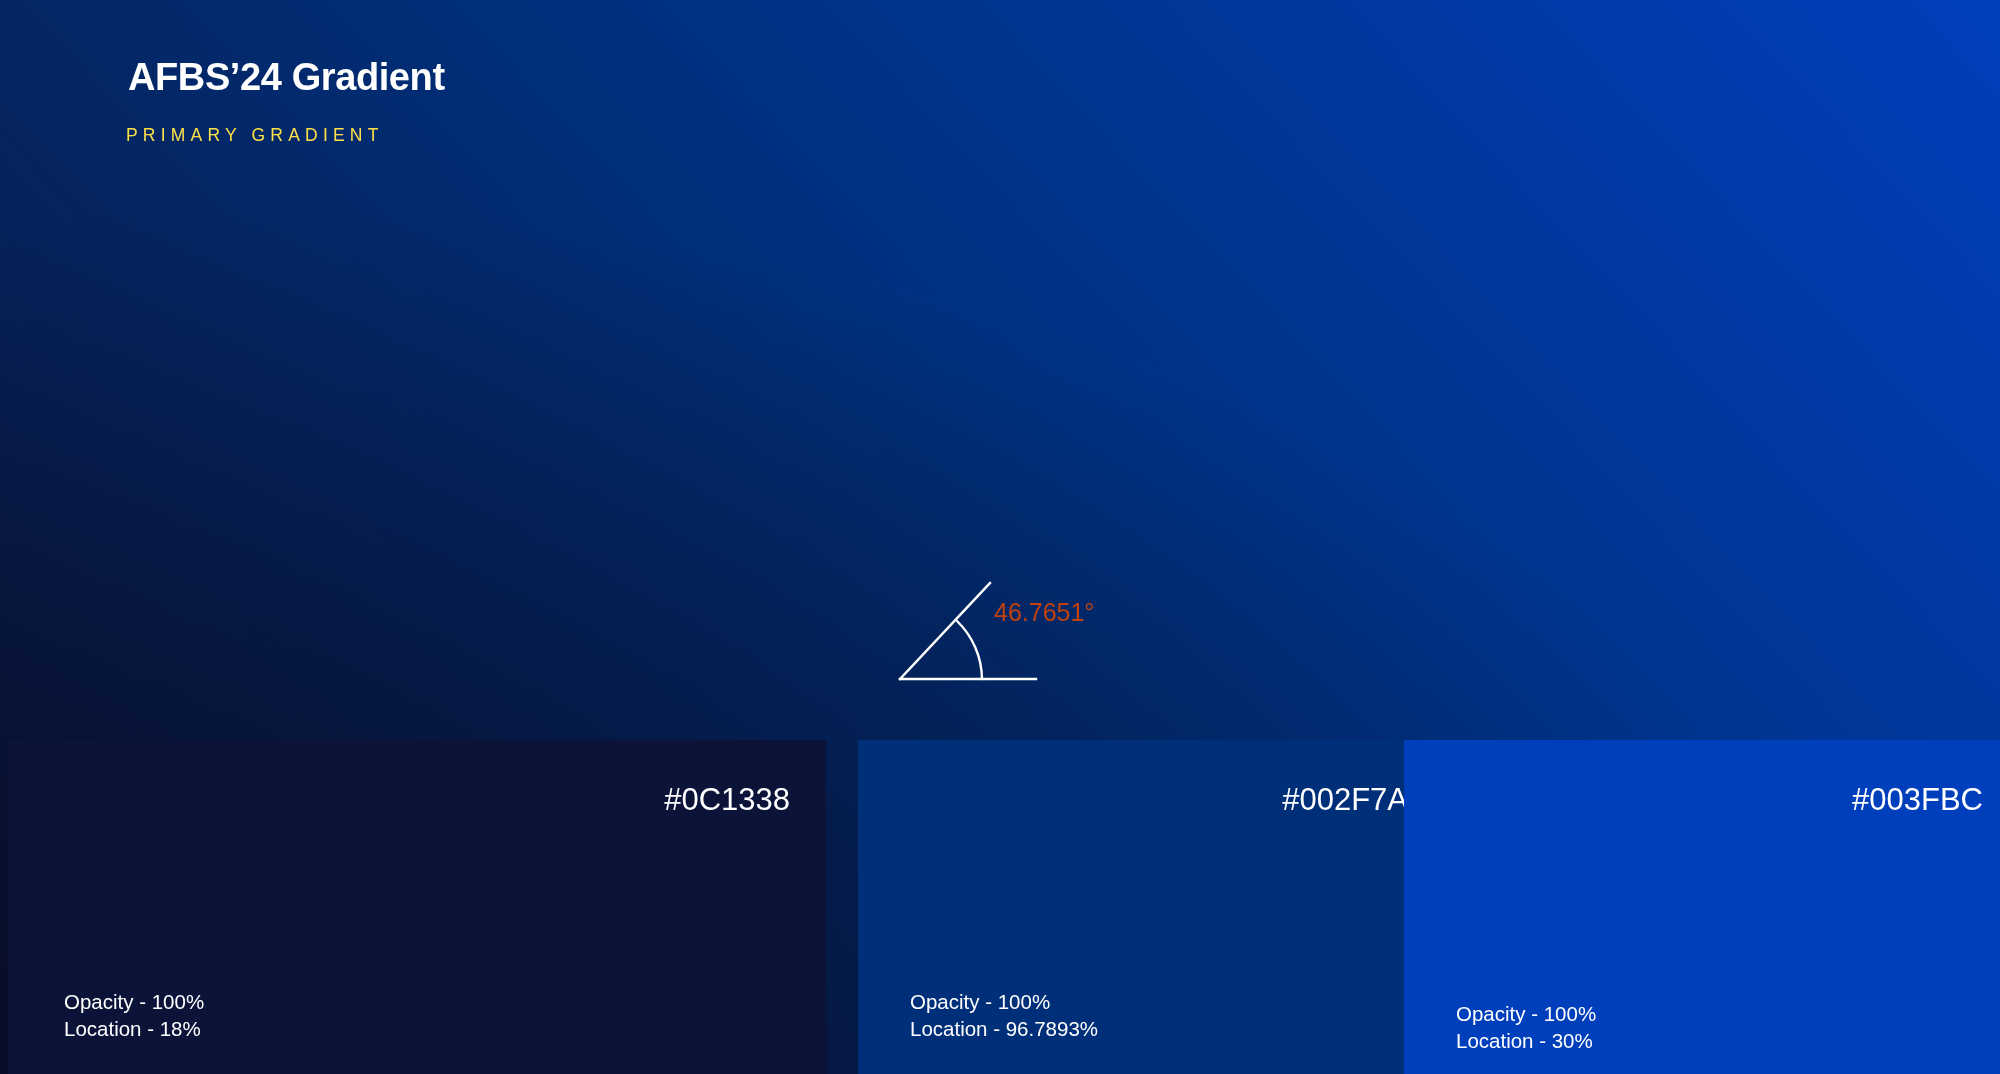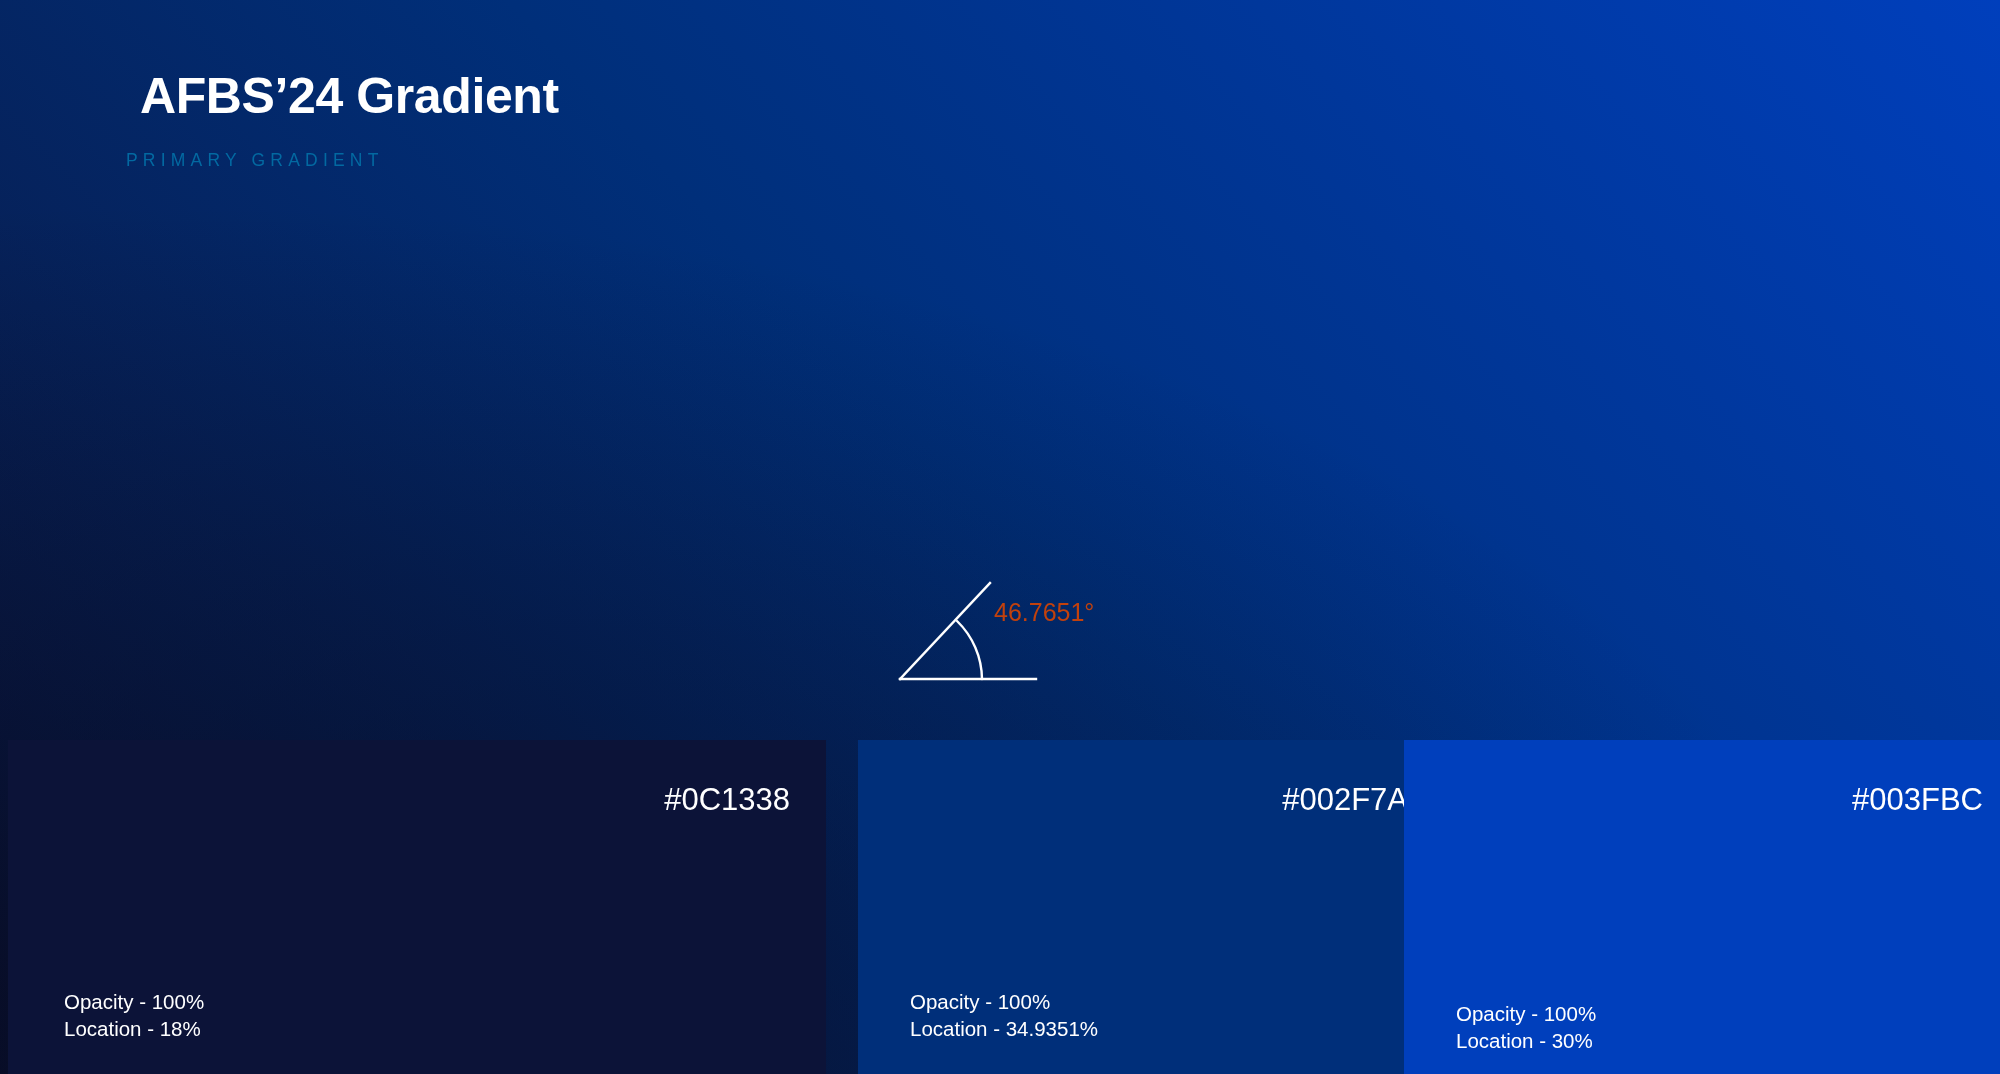--- a/index.html
+++ b/index.html
@@ -37,33 +37,33 @@
     pointer-events: none;
   }
 
   
   .header {
     position: absolute;
     left: 124px;
     top: 52px;
   }
   .title {
-    margin: 16px;
-    font-size: 50px;
+    margin: 4px;
+    font-size: 38px;
     line-height: 1.12;
     font-weight: 700;
     color: #ffffff;
     letter-spacing: -0.4px;
     white-space: nowrap;
   }
   .subtitle {
     margin: 26px 0 0 2px;
     font-size: 17.5px;
     font-weight: 500;
-    color: #0369a1;
+    color: #fde047;
     letter-spacing: 5.2px;
     white-space: nowrap;
   }
 
   
   .angle-wrap {
     position: absolute;
     left: 880px;
     top: 552px;
     width: 300px;
@@ -153,21 +153,21 @@
       <div class="meta">
         <div>Opacity - 100%</div>
         <div>Location - 18%</div>
       </div>
     </div>
 
     <div class="swatch swatch-2" style="background: rgb(0, 47, 122); margin-left: 40px;">
       <div class="hex">#002F7A</div>
       <div class="meta">
         <div>Opacity - 100%</div>
-        <div>Location - 34.9351%</div>
+        <div>Location - 96.7893%</div>
       </div>
     </div>
 
     <div class="swatch swatch-3" style="background: rgb(0, 63, 188);">
       <div class="hex">#003FBC</div>
       <div class="meta">
         <div>Opacity - 100%</div>
         <div>Location - 30%</div>
       </div>
     </div>

